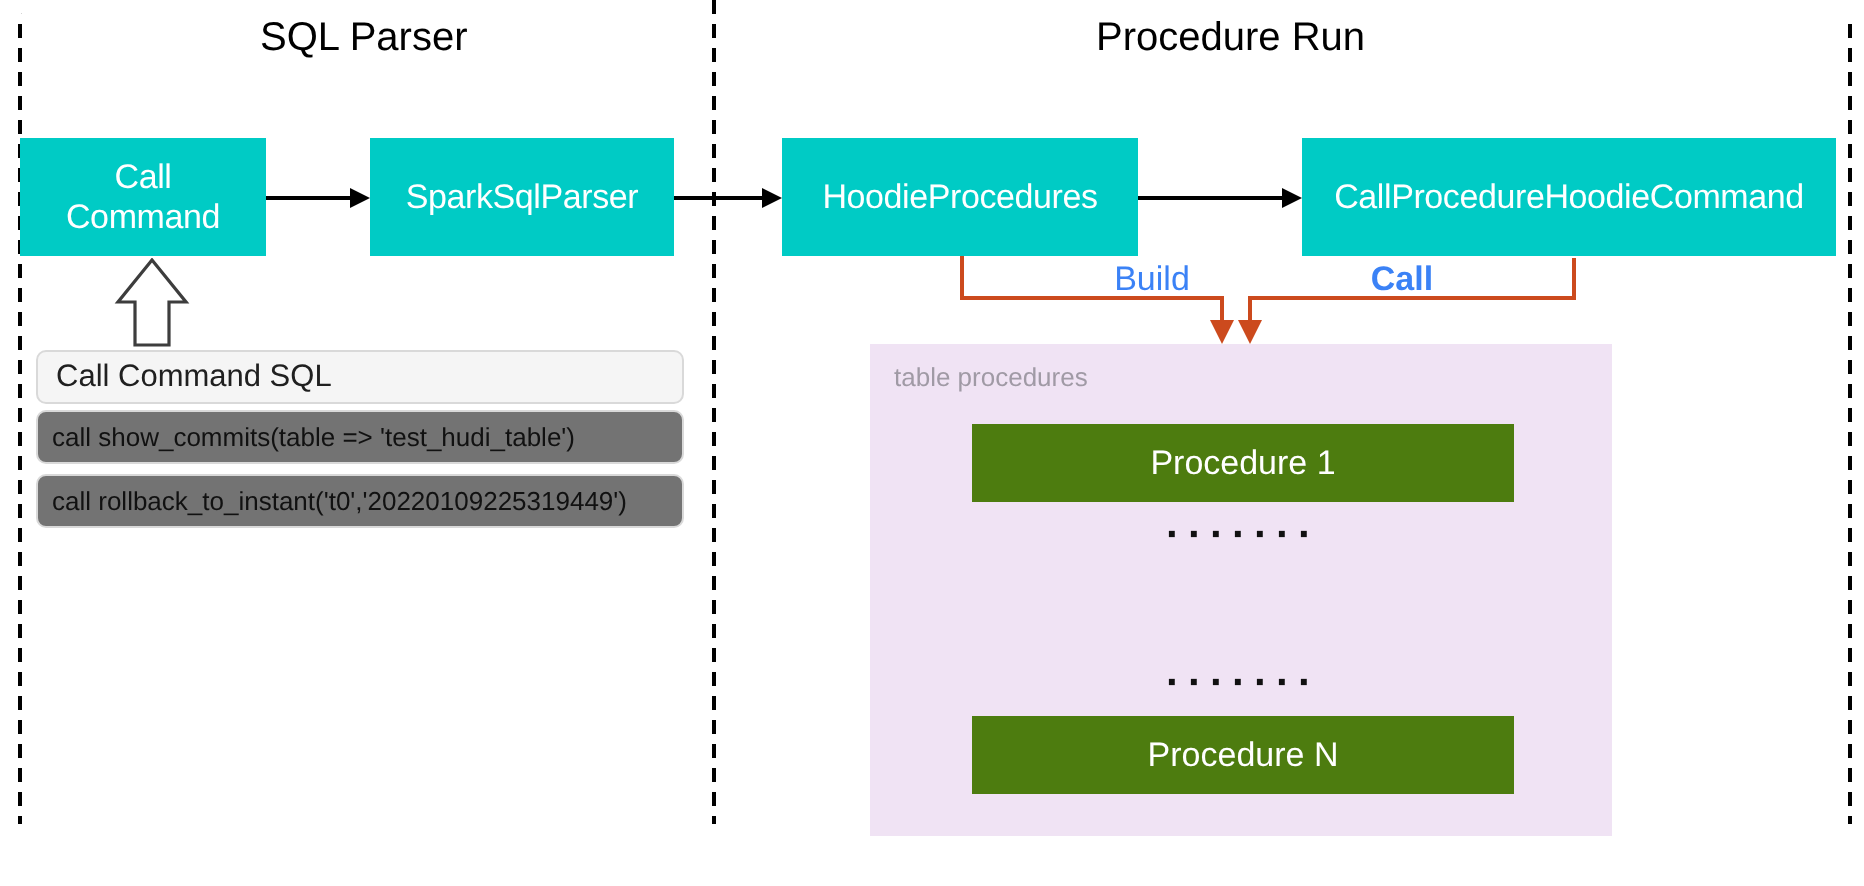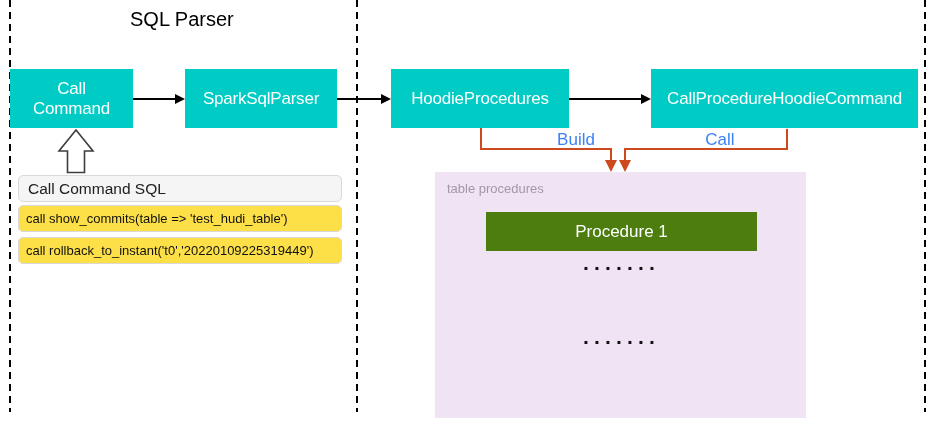--- a/index.html
+++ b/index.html
@@ -3,20 +3,21 @@
 <meta charset="utf-8">
 <style>
   html, body { margin: 0; padding: 0; background: #ffffff; }
   body { font-family: "Liberation Sans", "DejaVu Sans", sans-serif; }
   .canvas {
     position: relative;
     width: 932px;
     height: 443px;
     background: #ffffff;
     overflow: hidden;
+    border-radius: 30px;
   }
   .abs { position: absolute; }
 
   
   .vdash {
     position: absolute;
     top: 0;
     width: 2px;
     height: 412px;
     background: repeating-linear-gradient(to bottom, #000 0 7px, transparent 7px 12px);
@@ -80,21 +81,21 @@
     box-sizing: border-box;
     display: flex; align-items: center;
     padding-left: 9px;
     font-size: 15.5px;
     color: #202020;
   }
   .sql-row {
     position: absolute;
     left: 18px;
     width: 324px; height: 27px;
-    background: #fde047;
+    background: #737373;
     border: 1px solid #D9D9D9;
     border-radius: 5px;
     box-sizing: border-box;
     display: flex; align-items: center;
     padding-left: 7px;
     font-size: 13px;
     color: #111;
     white-space: nowrap;
   }
 
@@ -135,20 +136,21 @@
 </head>
 <body>
 
 <div class="canvas">
 
   <div class="vdash" style="left:9px;"></div>
   <div class="vdash" style="left:356px;"></div>
   <div class="vdash" style="left:924px;"></div>
 
   <div class="section-title" style="left:130px; top:8px;">SQL Parser</div>
+  <div class="section-title" style="left:548px; top:8px;">Procedure Run</div>
 
   <div class="node" style="left:185px; top:69px; width:152px; height:59px;">
     <span>SparkSqlParser</span>
   </div>
   <div class="node" style="left:10px; top:69px; width:123px; height:59px;">
     <span style="display:inline-block; width:92px;">Call Command</span>
   </div>
 
   <div class="node" style="left:391px; top:69px; width:178px; height:59px;">
     <span>HoodieProcedures</span>
@@ -187,27 +189,28 @@
     <div class="oarrow-down" style="left:605px; top:160px;"></div>
   </div>
   <div class="edge-label" style="left:541px; top:130px;">Build</div>
 
   <div>
     <div class="oline-v" style="left:786px; top:129px; height:21px;"></div>
     <div class="oline-h" style="left:625px; top:148px; width:163px;"></div>
     <div class="oline-v" style="left:624px; top:148px; height:13px;"></div>
     <div class="oarrow-down" style="left:619px; top:160px;"></div>
   </div>
-  <div class="edge-label" style="left:685px; top:130px;">Call</div>
+  <div class="edge-label" style="left:666px; top:130px;font-weight:bold;">Call</div>
 
   <div class="user-panel">
     <div class="user-panel-label">table procedures</div>
 
     <div class="proc-box" style="top:40px;">Procedure 1</div>
 
     <div class="dots-row" style="top:86px;">·······</div>
 
 
     <div class="dots-row" style="top:160px;">·······</div>
 
+    <div class="proc-box" style="top:186px;">Procedure N</div>
   </div>
 
 </div>
 
 </body></html>

